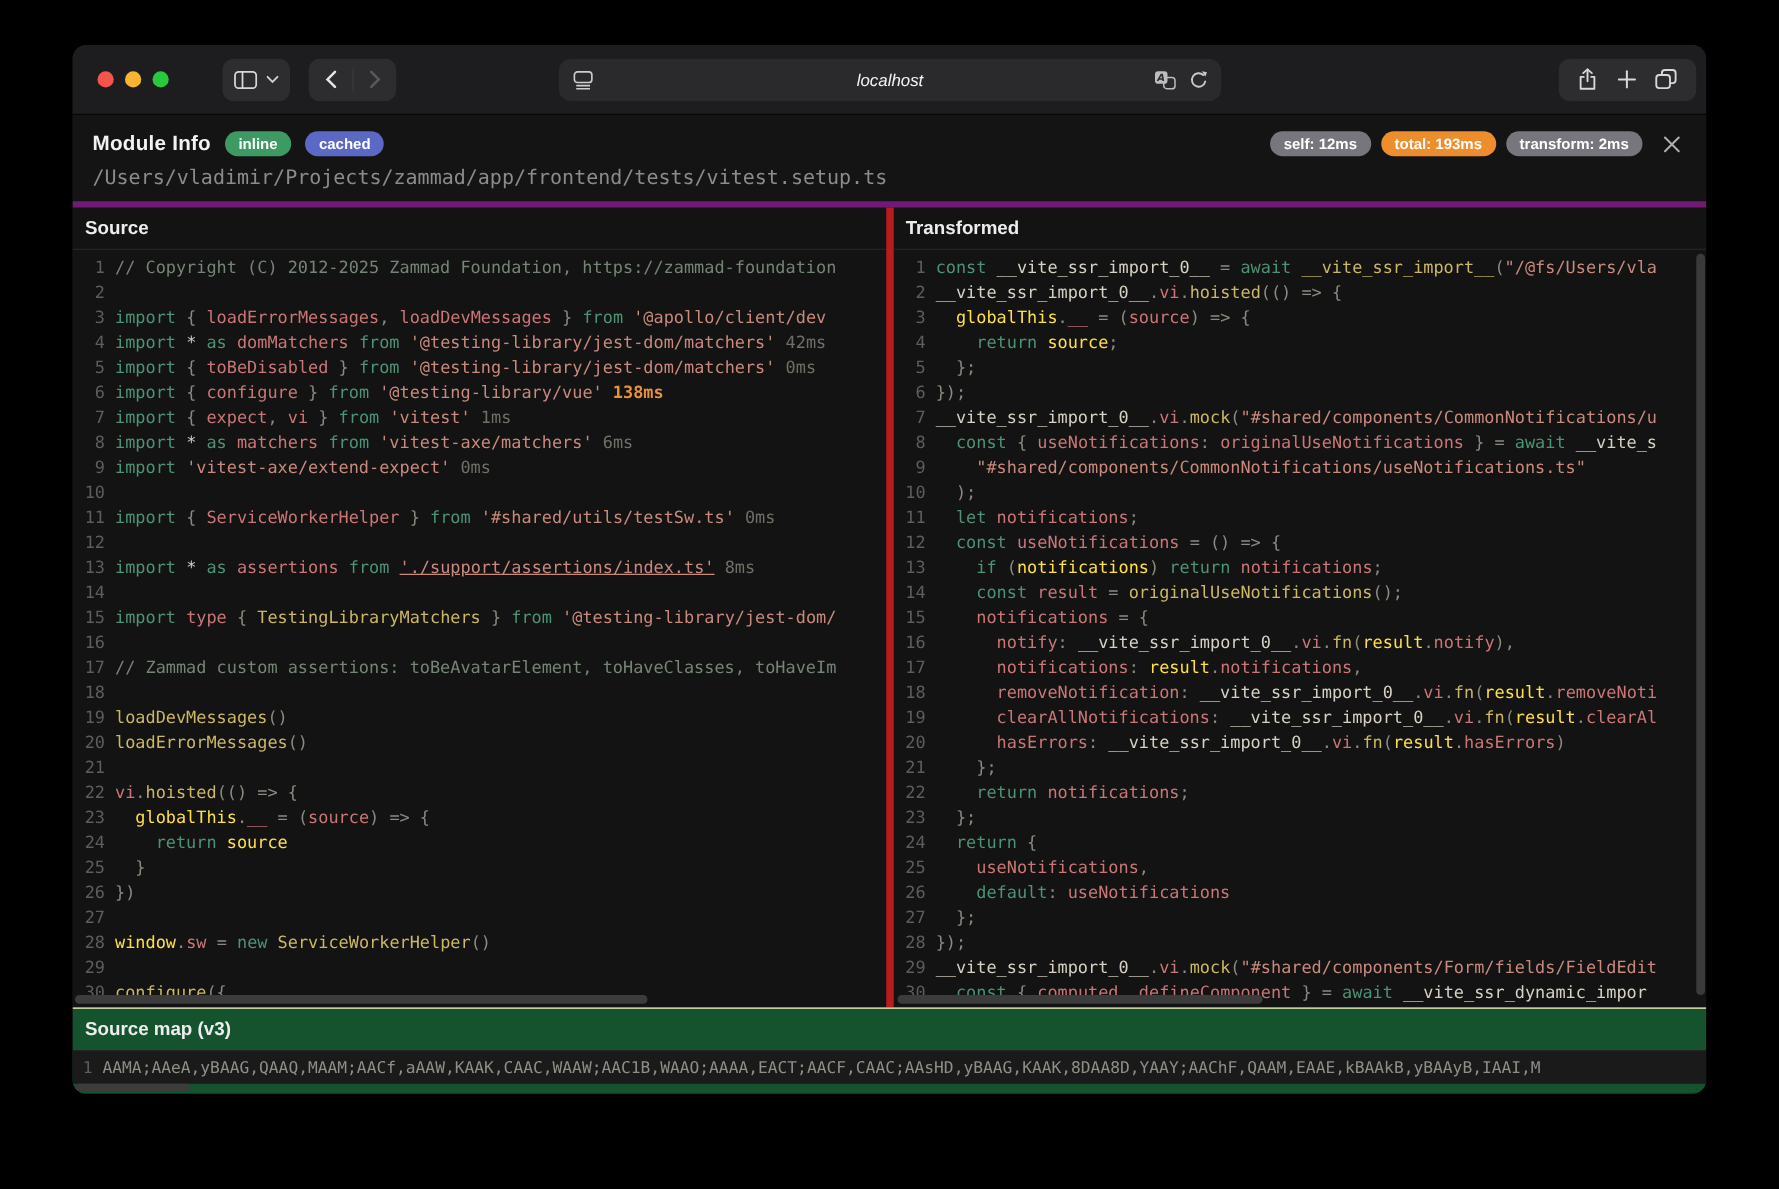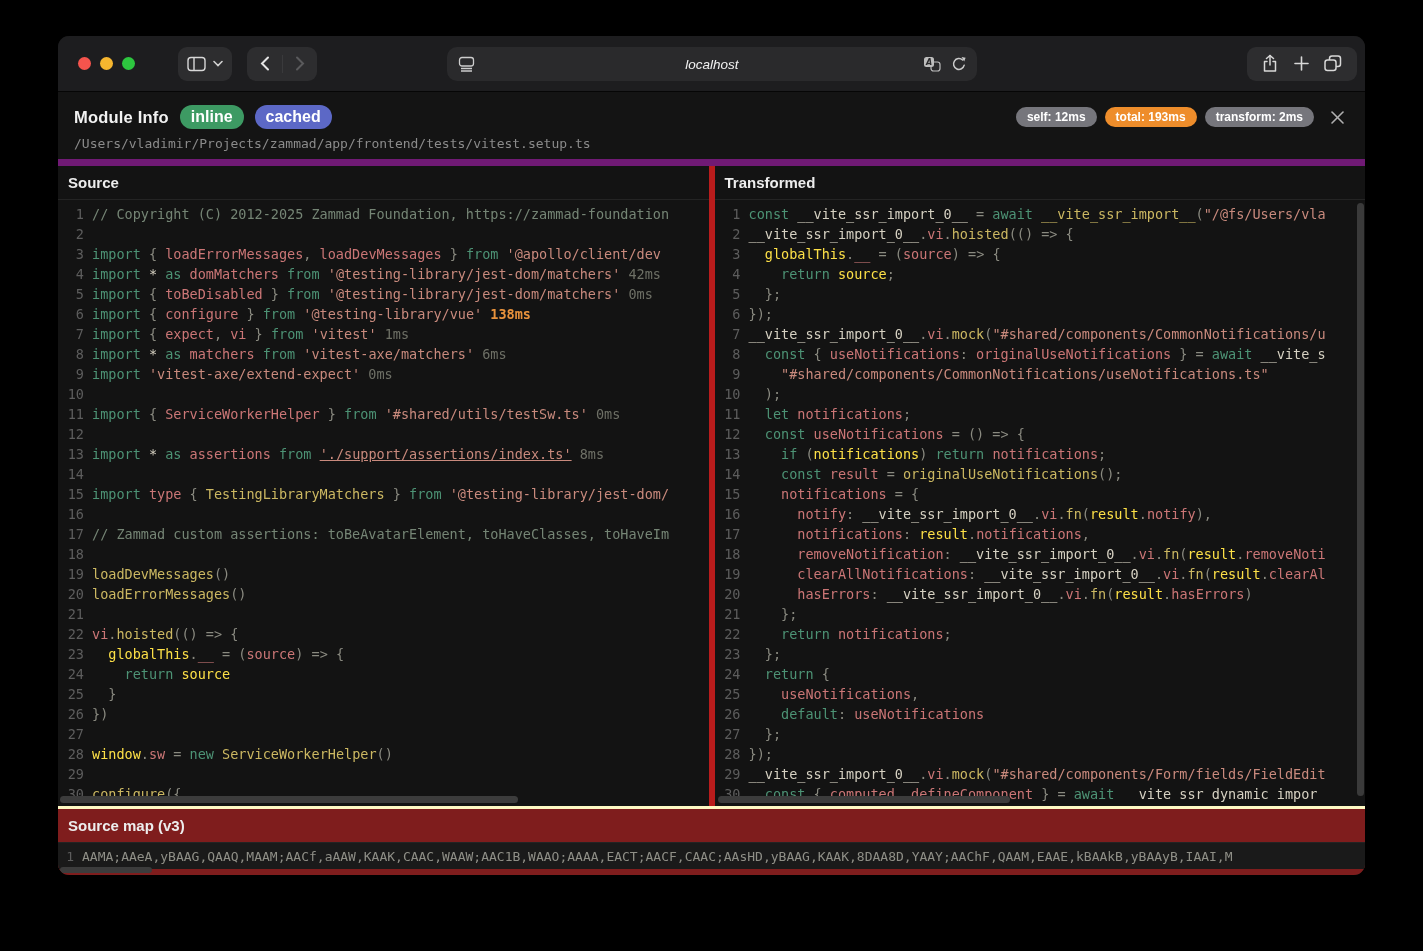--- a/index.html
+++ b/index.html
@@ -31,34 +31,34 @@
               font-size:13.5px; }
   .urlbar .left-ic { margin-left:11px; z-index:1; }
   .urlbar .right-ics { margin-left:auto; margin-right:10px; display:flex; gap:10px; z-index:1; align-items:center; }
 
   .right-group { margin-left:auto; margin-right:8px; width:110px; justify-content:space-evenly; }
 
   .icon-btn { display:flex; align-items:center; justify-content:center; cursor:pointer; }
 
   
   .page { height:783px; background:#141414; display:flex; flex-direction:column; }
-  .mod-header { height:74px; padding:13px 16px 0 16px; border-bottom:7px solid #701a75; position:relative; }
+  .mod-header { height:74px; padding:13px 16px 0 16px; border-bottom:5px solid #701a75; position:relative; }
   .mod-row { display:flex; align-items:center; }
   .mod-title { color:#f2f2f2; font-size:16.5px; font-weight:700; letter-spacing:.2px; }
-  .badge { font-size:16px; font-weight:700; color:#fff; padding:3px 11px;
+  .badge { font-size:12px; font-weight:700; color:#fff; padding:3px 11px;
            border-radius:999px; margin-left:11px; }
   .badge.inline { background:#3d9a63; }
   .badge.cached { background:#5c68c6; }
   .metrics { margin-left:auto; display:flex; gap:8px; }
   .pill { font-size:12px; font-weight:700; color:#fff; padding:3px 11px; border-radius:999px; }
   .pill.gray { background:#76767c; }
   .pill.orange { background:#ee8d2b; }
   .close-btn { margin-left:16px; margin-right:4px; cursor:pointer; display:flex; }
   .mod-path { margin-top:7px; font-family:"DejaVu Sans Mono", monospace;
-              font-size:13px; color:#8b8b8b; }
+              font-size:16px; color:#8b8b8b; }
 
   
   .panels { flex:none; height:640px; display:flex; background:#131313; }
   .panel { flex:1; min-width:0; position:relative; overflow:hidden; }
   .panel.right { border-left:6px solid #b91c1c; }
   .panel-head { height:34px; line-height:33px; padding:0 10px; color:#ededed;
                 font-size:15px; font-weight:700; border-bottom:1px solid #242424; }
   .code { font-family:"DejaVu Sans Mono", monospace; font-size:13.5px; line-height:20px;
           padding-top:4px; white-space:pre; overflow:hidden; height:602px; }
   .line { display:flex; white-space:pre; }
@@ -77,21 +77,21 @@
   .tk-o { color:#e8923c; font-weight:700; } 
   .tk-su { color:#c98a7d; text-decoration:underline; cursor:pointer;text-align:center; }
 
   .hscroll { position:absolute; bottom:3px; height:7px; border-radius:4px; background:#3c3c3c; }
   .hscroll.src { left:2px; width:458px; }
   .hscroll.trf { left:3px; width:292px; }
   .vscroll { position:absolute; right:1px; top:37px; bottom:10px; width:7px;
              border-radius:4px; background:#3a3a3a; }
 
   
-  .sourcemap { flex:1; border-top:3px solid #fef9c3; position:relative; background:#7f1d1d; }
+  .sourcemap { flex:1; border-top:1px solid #fef9c3; position:relative; background:#14532d; }
   .sm-head { height:33px; line-height:33px; padding:0 10px; color:#ededed;
              font-size:15px; font-weight:700; }
   .sm-line { height:27px; background:#1a1a1a; border-top:1px solid #232323;
              display:flex; align-items:center; white-space:pre; overflow:hidden;
              font-family:"DejaVu Sans Mono", monospace; font-size:13px; }
   .sm-line .ln { width:24px; padding-right:8px; }
   .sm-text { color:#8f8f87; }
   .sm-scroll { position:absolute; left:2px; bottom:2px; width:92px; height:6px;
                border-radius:3px; background:#3c3c3c; }
 

